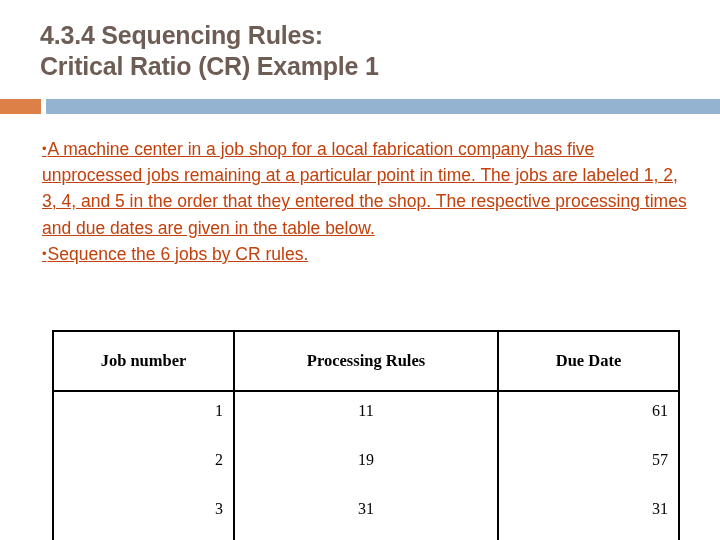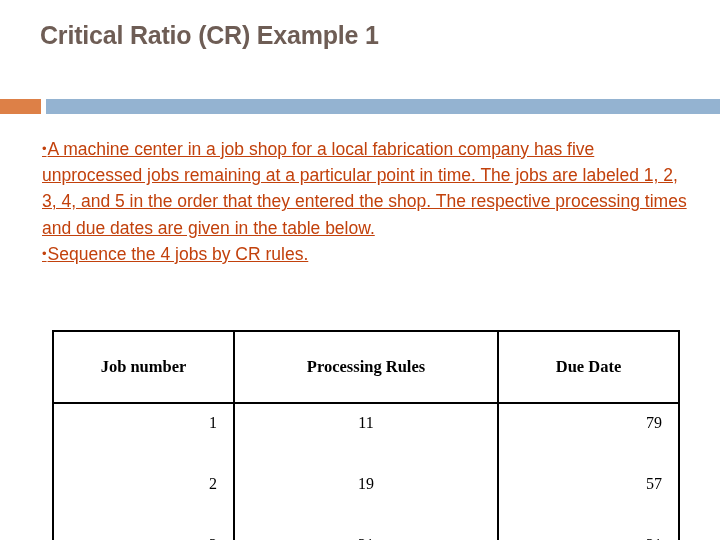--- a/index.html
+++ b/index.html
@@ -87,21 +87,21 @@
   }
   table.data-table {
     border-collapse: collapse;
     width: 626px;
     font-family: "Liberation Serif", serif;
     table-layout: fixed;
   }
   table.data-table th,
   table.data-table td {
     border: 2px solid #000000;
-    padding: 16px;
+    padding: 10px;
     margin: 0;
   }
   table.data-table thead th {
     height: 38px;
     font-size: 16.5px;
     font-weight: bold;
     text-align: center;
     vertical-align: middle;
     color: #000000;
   }
@@ -127,52 +127,53 @@
   .col-due   { width: 181px; }
 
   td.cell-job  { text-align: right; padding-right: 36px; }
   td.cell-proc { text-align: center; padding-right: 120px; }
   td.cell-due  { text-align: right; padding-right: 76px; }
 </style>
 </head>
 <body>
 
 <div class="slide-title">
+  <span class="tline">4.3.4 Sequencing Rules:</span>
   <span class="tline">Critical Ratio (CR) Example 1</span>
 </div>
 
 <div class="bar-row">
   <div class="bar-accent"></div>
   <div class="bar-main"></div>
 </div>
 
 <div class="body-text">
   <span class="body-para"><span class="bullet-dot">•</span><span>A machine center in a job shop for a local fabrication company has five unprocessed jobs remaining at a particular point in time. The jobs are labeled 1, 2, 3, 4, and 5 in the order that they entered the shop. The respective processing times and due dates are given in the table below.</span></span>
-  <span class="body-para"><span class="bullet-dot">•</span><span>Sequence the 4 jobs by CR rules.</span></span>
+  <span class="body-para"><span class="bullet-dot">•</span><span>Sequence the 6 jobs by CR rules.</span></span>
 </div>
 
 <div class="data-table-wrap">
   <table class="data-table">
     <colgroup>
       <col class="col-job">
       <col class="col-proc">
       <col class="col-due">
     </colgroup>
     <thead>
       <tr>
         <th>Job number</th>
         <th>Processing Rules</th>
         <th>Due Date</th>
       </tr>
     </thead>
     <tbody>
       <tr>
         <td class="cell-job">1</td>
         <td class="cell-proc">11</td>
-        <td class="cell-due">79</td>
+        <td class="cell-due">61</td>
       </tr>
       <tr>
         <td class="cell-job">2</td>
         <td class="cell-proc">19</td>
         <td class="cell-due">57</td>
       </tr>
       <tr>
         <td class="cell-job">3</td>
         <td class="cell-proc">31</td>
         <td class="cell-due">31</td>

